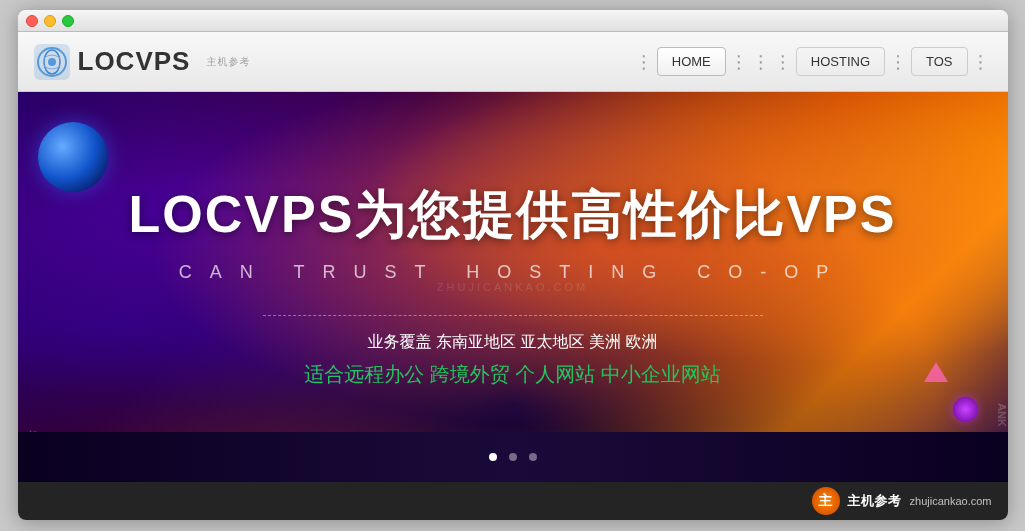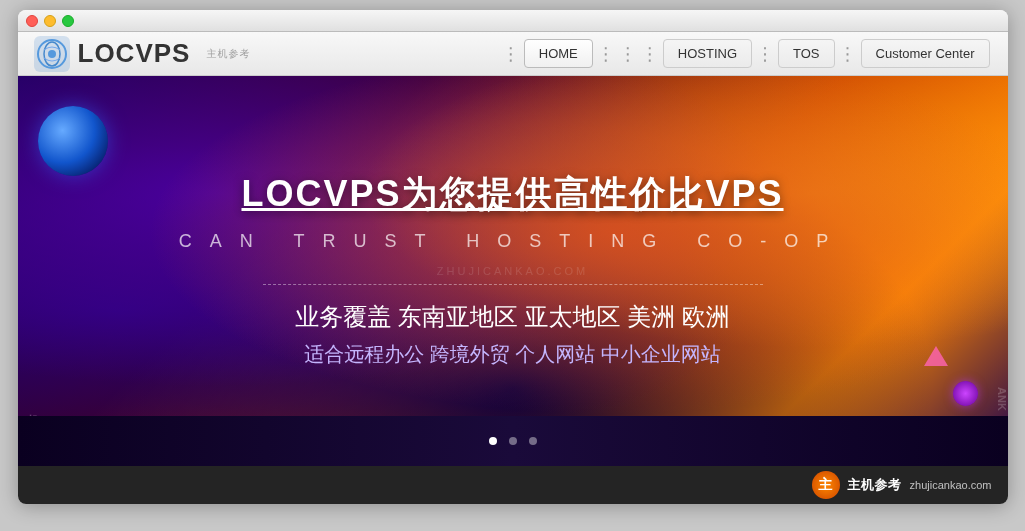--- a/index.html
+++ b/index.html
@@ -40,21 +40,21 @@
       border-radius: 50%;
     }
     .tl-close { background: #ff5f57; border: 1px solid #e0443e; }
     .tl-min   { background: #febc2e; border: 1px solid #d4a017; }
     .tl-max   { background: #28c840; border: 1px solid #1aac29; }
 
     
     .navbar {
       background: linear-gradient(to bottom, #f8f8f8, #e8e8e8);
       border-bottom: 1px solid #ccc;
-      height: 44px;
+      height: 60px;
       display: flex;
       align-items: center;
       padding: 0 16px;
       gap: 0;
     }
 
     .logo-area {
       display: flex;
       align-items: center;
       gap: 8px;
@@ -187,55 +187,54 @@
       bottom: 0;
       display: flex;
       flex-direction: column;
       align-items: center;
       justify-content: center;
       color: white;
       text-align: center;
     }
 
     .hero-title {
-      font-size: 36px;
+      font-size: 52px;
       font-weight: 900;
       color: white;
       text-shadow: 0 2px 10px rgba(0,0,0,0.5);
       margin-bottom: 18px;
       letter-spacing: 2px;
       line-height: 1.1;
-      text-decoration: underline;
     }
 
     .hero-subtitle-row {
       font-size: 18px;
       color: rgba(255,255,255,0.7);
       letter-spacing: 18px;
       margin-bottom: 24px;
       text-transform: uppercase;
     }
 
     .hero-divider {
       width: 500px;
       border: none;
       border-top: 1px dashed rgba(255,255,255,0.4);
       margin: 8px auto 16px;
     }
 
     .hero-desc1 {
-      font-size: 24px;
+      font-size: 16px;
       color: white;
       margin-bottom: 8px;
       font-weight: 400;
     }
 
     .hero-desc2 {
       font-size: 20px;
-      color: #c4b5fd;
+      color: #22c55e;
       font-weight: 400;
     }
 
     
     .hero-bottom {
       position: absolute;
       bottom: 0;
       left: 0;
       right: 0;
       height: 50px;
@@ -345,21 +344,20 @@
     <div class="nav-items">
       <span class="nav-separator">⋮</span>
       <button class="nav-btn active">HOME</button>
       <span class="nav-separator">⋮</span>
       <span class="nav-separator">⋮</span>
       <span class="nav-separator">⋮</span>
       <button class="nav-btn">HOSTING</button>
       <span class="nav-separator">⋮</span>
       <button class="nav-btn">TOS</button>
       <span class="nav-separator">⋮</span>
-      <button class="nav-btn">Customer Center</button>
     </div>
   </div>
 
   <div class="hero">
     <div class="hero-bg"></div>
 
     <div class="orb-blue"></div>
     <div class="orb-purple"></div>
     <div class="triangle-pink"></div>
 

